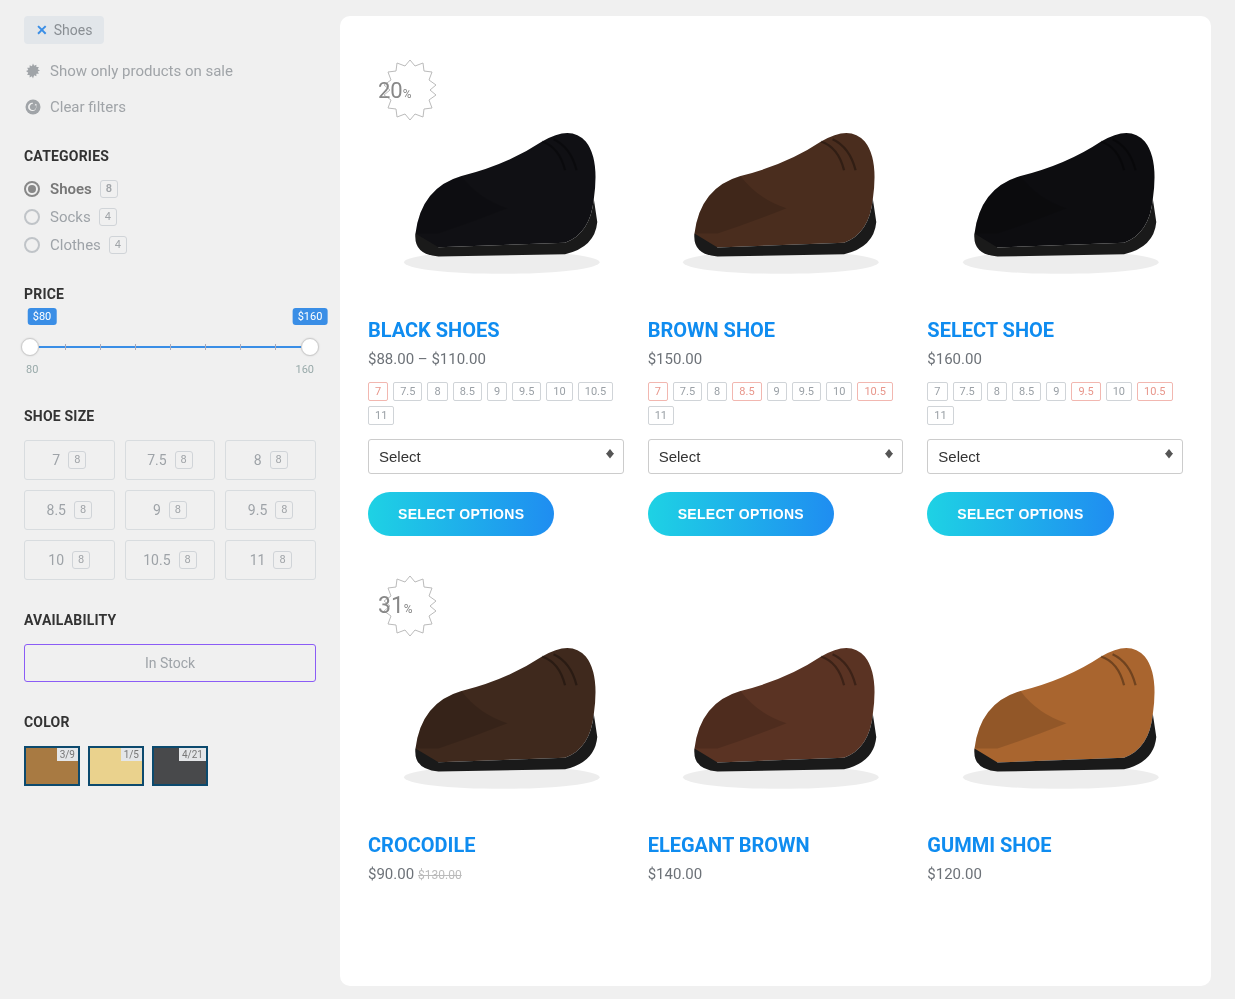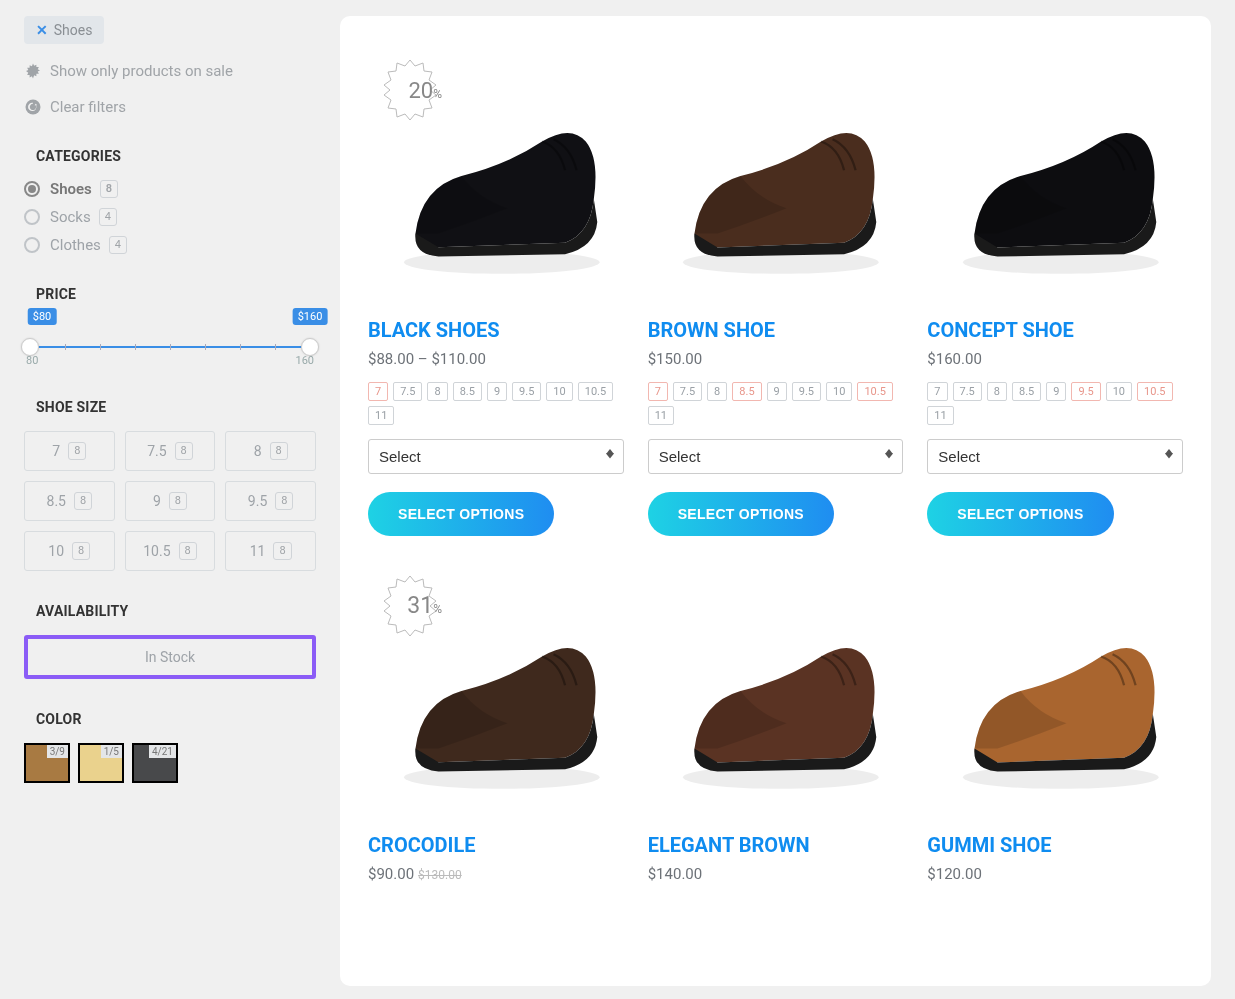--- a/index.html
+++ b/index.html
@@ -26,21 +26,20 @@
   }
   .chip .x { color: #3a8ee6; margin-right: 6px; font-weight: bold; }
   .sale-link, .clear-link {
     display: flex; align-items: center;
     color: #a0a4a8; margin-top: 18px; font-size: 15px; cursor: pointer;
   }
   .sale-link svg, .clear-link svg { margin-right: 8px; flex-shrink: 0; }
   .section-title {
     font-size: 14px; font-weight: 700; color: #333; margin-top: 32px; margin-bottom: 16px;
     letter-spacing: 0.2px;
-    margin-left: 12px;
   }
   .cat-item {
     display: flex; align-items: center; margin-bottom: 10px; cursor: pointer;
     color: #9ea3a8; font-size: 15px;
   }
   .cat-item.active { color: #777; font-weight: 600; }
   .radio {
     width: 16px; height: 16px; border-radius: 50%; border: 2px solid #c0c4c8;
     margin-right: 10px; position: relative; flex-shrink: 0;
   }
@@ -60,35 +59,35 @@
   .slider-tick { position: absolute; width: 1px; height: 6px; background: #aab; top: -2px; }
   .slider-handle {
     width: 18px; height: 18px; border-radius: 50%; background: #fff;
     border: 1px solid #ccc; position: absolute; top: -8px; cursor: grab;
     box-shadow: 0 0 2px rgba(0,0,0,0.15);
   }
   .slider-label {
     position: absolute; top: -14px; background: #3a8ee6; color: #fff;
     font-size: 11px; padding: 2px 5px; border-radius: 3px; transform: translateX(-50%);
   }
-  .slider-minmax { display: flex; justify-content: space-between; margin: 6px 2px 0 2px; font-size: 11px; color: #9aa; }
+  .slider-minmax { display: flex; justify-content: space-between; margin: 15px 2px 0 2px; font-size: 11px; color: #9aa; }
   .size-grid { display: grid; grid-template-columns: repeat(3, 1fr); gap: 10px; }
   .size-cell {
     border: 1px solid #d8dcdf; border-radius: 3px; text-align: center;
     padding: 10px 0; color: #9ea3a8; font-size: 14px; cursor: pointer;
     display: flex; align-items: center; justify-content: center;
   }
   .avail-row { display: flex; gap: 10px; }
   .avail-btn {
-    flex: 1; border: 4px solid #8b5cf6; border-radius: 3px; text-align: center;
+    flex: 1; border: 1px solid #8b5cf6; border-radius: 3px; text-align: center;
     padding: 10px 0; color: #9ea3a8; font-size: 14px; cursor: pointer;
   }
   .color-row { display: flex; gap: 8px; }
   .color-sw {
-    width: 46px; height: 40px; border: 2px solid #000000; position: relative; cursor: pointer;
+    width: 56px; height: 40px; border: 2px solid #0c4a6e; position: relative; cursor: pointer;
   }
   .color-sw .cnt {
     position: absolute; top: 0; right: 0; background: #e4e6e8; color: #777;
     font-size: 10px; padding: 1px 3px;
   }
 
   .main {
     flex: 1; background: #fff; border-radius: 10px; margin: 16px 24px 16px 0;
     padding: 32px 28px 60px 28px; min-height: 970px;
   }
@@ -113,21 +112,21 @@
     display: grid; grid-template-columns: repeat(3, 1fr); gap: 28px 24px;
   }
   .card { display: flex; flex-direction: column; }
   .img-box {
     position: relative; width: 100%; aspect-ratio: 1/1;
     display: flex; align-items: center; justify-content: center;
     background: #fff;
   }
   .badge20 {
     position: absolute; top: 10px; left: 10px; width: 64px; height: 64px;
-    display: flex; align-items: center; justify-content: flex-end;
+    display: flex; align-items: center; justify-content: flex-start;
     color: #888; font-size: 18px; z-index: 2;
   }
   .shoe-svg { width: 90%; height: 90%; }
   .p-title {
     color: #0f8cf0; font-weight: 700; font-size: 20px; margin-top: 14px; cursor: pointer;
   }
   .p-price { color: #6d7278; font-size: 15px; margin-top: 8px; }
   .p-price .struck { text-decoration: line-through; color: #bbb; font-size: 12px; margin-left: 4px; }
   .size-tags { display: flex; flex-wrap: wrap; gap: 5px; margin-top: 14px; }
   .size-tag {
@@ -337,21 +336,21 @@
     <div class="img-box">
 
       <svg class="shoe-svg" viewBox="0 0 200 200">
     <ellipse cx="105" cy="175" rx="85" ry="10" fill="#00000012"></ellipse>
     <path d="M30 150 Q35 110 70 100 Q110 90 140 70 Q165 55 178 70 Q190 85 185 120 Q182 150 160 158 L50 162 Q30 162 30 150 Z" fill="#0d0d10"></path>
     <path d="M30 150 Q35 110 70 100 Q85 120 110 128 Q80 140 50 150 Z" fill="#00000022"></path>
     <path d="M50 162 L160 158 Q182 150 185 120 L188 140 Q186 162 160 168 L50 170 Q28 168 30 150 Z" fill="#1a1a1a"></path>
     <path d="M140 70 Q155 75 160 95 M150 68 Q165 75 170 95" stroke="#00000055" stroke-width="2" fill="none"></path>
   </svg>
     </div>
-    <div class="p-title">CONCEPT SHOE</div>
+    <div class="p-title">SELECT SHOE</div>
     <div class="p-price">$160.00</div>
     <div class="size-tags">
           <span class="size-tag">7</span>
           <span class="size-tag">7.5</span>
           <span class="size-tag">8</span>
           <span class="size-tag">8.5</span>
           <span class="size-tag">9</span>
           <span class="size-tag out">9.5</span>
           <span class="size-tag">10</span>
           <span class="size-tag out">10.5</span>

